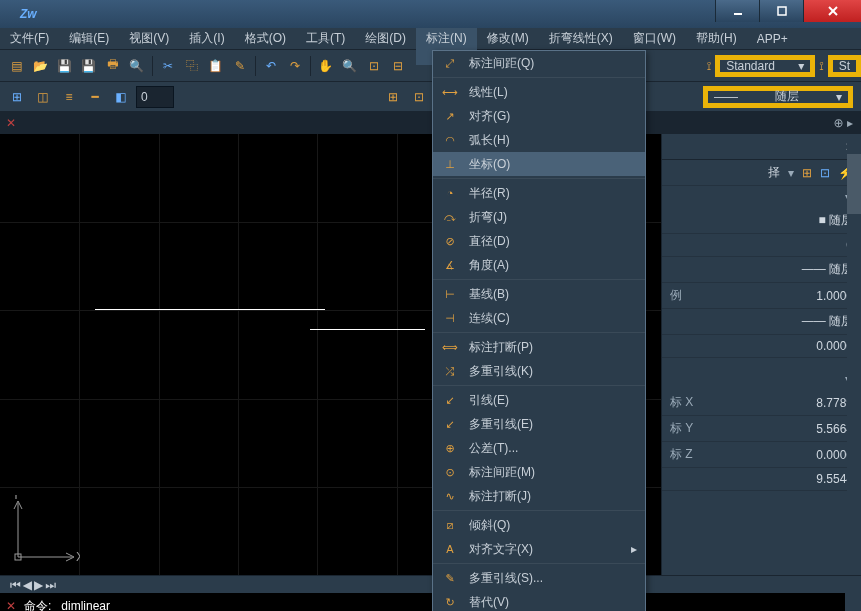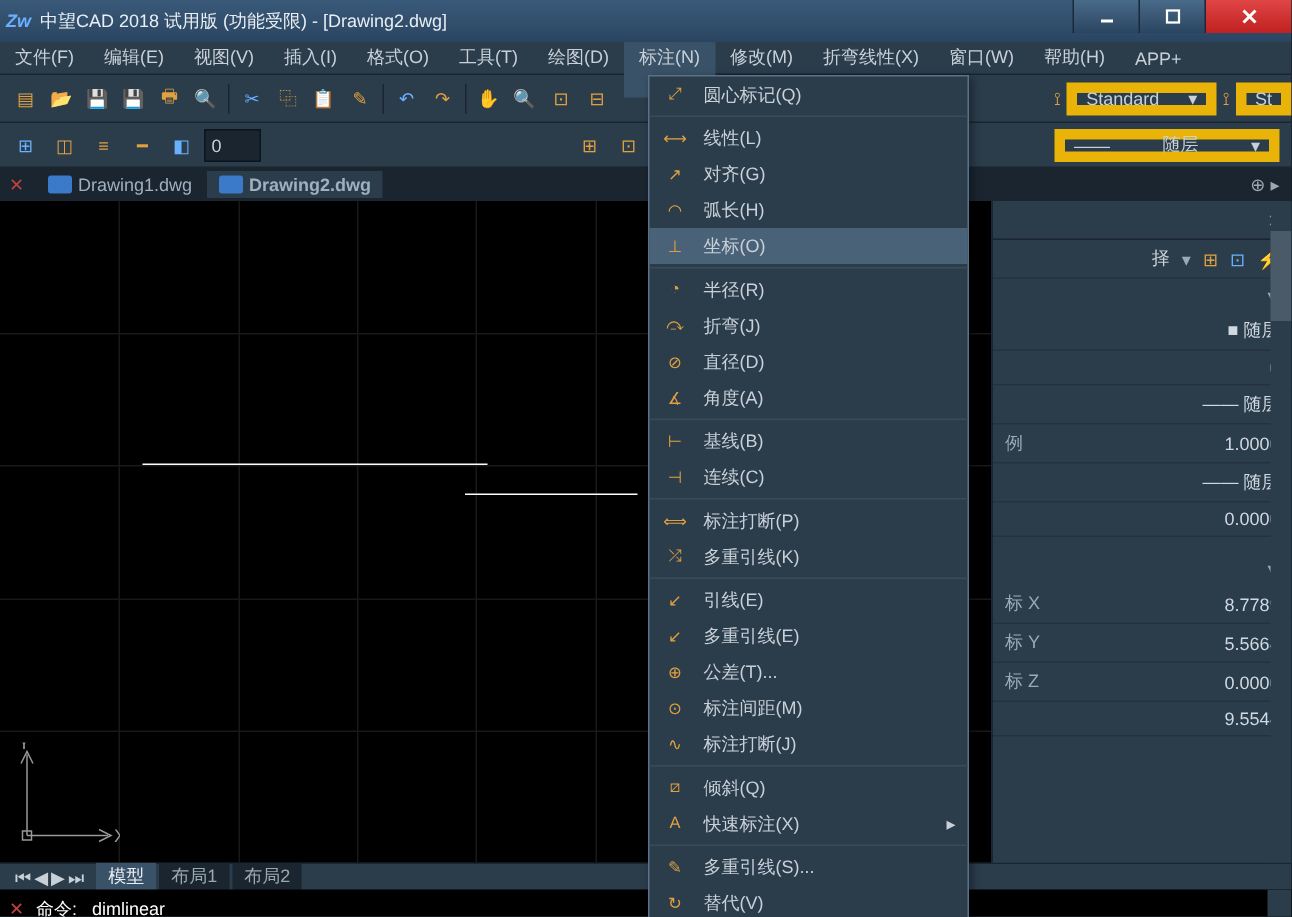--- a/index.html
+++ b/index.html
@@ -1,17 +1,17 @@
 <!DOCTYPE html>
 <html><head>
 <meta charset="utf-8">
 <style>
 * { margin:0; padding:0; box-sizing:border-box; font-family:"Microsoft YaHei",SimSun,sans-serif; font-size:12px; }
 body { background:#2b3c4b; width:861px; height:611px; overflow:hidden; color:#c8d0d8; }
-.titlebar { height:28px; background:linear-gradient(#3a5a7a,#2a4560); display:flex; align-items:center; padding-left:4px; position:relative; }
+.titlebar { height:28px; background:linear-gradient(#3a5a7a,#2a4560); display:flex; align-items:center; padding-left:20px; position:relative; }
 .titlebar .title { color:#e8eef4; margin-left:6px; }
 .winbtns { position:absolute; right:0; top:0; display:flex; }
 .winbtn { width:44px; height:22px; display:flex; align-items:center; justify-content:center; background:linear-gradient(#4a6a8a,#2a4560); border-left:1px solid #1a2a38; }
 .winbtn.close { background:linear-gradient(#e04545,#c02020); width:58px; }
 .menubar { height:22px; background:#2b3c4b; display:flex; align-items:center; border-bottom:1px solid #1a2530; }
 .menubar span { padding:18px 10px; color:#c8d0d8; cursor:default; }
 .menubar span.active { background:#3a5268; }
 .toolbar { height:32px; background:#2b3c4b; display:flex; align-items:center; border-bottom:1px solid #1a2530; gap:2px; padding-left:6px; }
 .tbtn { width:22px; height:22px; display:flex; align-items:center; justify-content:center; color:#e0a040; }
 .tsep { width:1px; height:20px; background:#1a2530; margin:0 2px; }
@@ -38,31 +38,30 @@
 .ddrow:hover, .ddrow.hl { background:#4a6278; }
 .ddsep { height:1px; background:#3a4a58; margin:2px 0; }
 .ddicon { width:18px; height:18px; display:flex; align-items:center; justify-content:center; color:#e0a040; font-size:11px; }
 .ddarrow { margin-left:auto; color:#c8d0d8; }
 .modelbar { height:18px; background:#2b3c4b; display:flex; align-items:center; padding-left:10px; gap:2px; border-top:1px solid #1a2530; font-size:11px; }
 .modeltab { padding:1px 8px; background:#1a2530; color:#9aa8b4; }
 .modeltab.active { background:#3a5268; color:#e8eef4; }
 .cmdarea { height:126px; background:#000; color:#fff; font-family:"SimSun","Courier New",monospace; font-size:13px; padding:4px 24px; overflow:hidden; line-height:18px; position:relative; }
 .cmdscroll { position:absolute; right:0; top:0; bottom:0; width:16px; background:#2b3c4b; }
 .rightcombo { display:flex; align-items:center; gap:4px; margin-left:8px; }
-.combo { height:22px; background:#2b3c4b; border:7px solid #eab308; display:flex; align-items:center; padding:0 6px; min-width:80px; justify-content:space-between; }
+.combo { height:22px; background:#2b3c4b; border:5px solid #eab308; display:flex; align-items:center; padding:0 6px; min-width:80px; justify-content:space-between; }
 .scrollv { position:absolute; right:0; top:0; bottom:0; width:14px; background:#2b3c4b; }
 .scrollthumb { background:#4a5a68; }
 svg { display:block; }
 </style>
 </head>
 <body>
 
 <div class="titlebar">
   <span style="color:#6ab0ff;font-style:italic;font-weight:bold">Zw</span>
-  <span class="title">中望CAD 2018 试用版 (功能受限) - [Drawing2.dwg]</span>
   <div class="winbtns">
     <div class="winbtn">
         <svg width="12" height="12">
           <line x1="2" y1="9" x2="10" y2="9" stroke="#fff" stroke-width="2"></line>
         </svg>
       </div>
     <div class="winbtn">
         <svg width="12" height="12">
           <rect x="2" y="2" width="8" height="8" fill="none" stroke="#fff" stroke-width="1.5"></rect>
         </svg>
@@ -143,30 +142,20 @@
   <div style="flex:1"></div>
   <div class="combo" style="min-width:150px;margin-right:8px">
       <span>——</span>
       <span>随层</span>
       <span>▾</span>
     </div>
 </div>
 
 <div class="tabstrip">
   <span style="position:absolute;left:6px;color:#c04040">✕</span>
-  <div id="doctabs" style="display:flex;gap:2px;align-items:center">
-      <div class="doctab">
-        <span class="dwgicon"></span>
-        <span>Drawing1.dwg</span>
-      </div>
-      <div class="doctab active">
-        <span class="dwgicon"></span>
-        <span>Drawing2.dwg</span>
-      </div>
-    </div>
   <span style="margin-left:auto;margin-right:8px;color:#9aa8b4">⊕ ▸</span>
 </div>
 
 <div class="maincontent">
   <div class="canvas">
     <div class="gridlines">
       <div class="hline" style="top:20%"></div>
         <div class="hline" style="top:40%"></div>
         <div class="hline" style="top:60%"></div>
         <div class="hline" style="top:80%"></div>
@@ -252,21 +241,21 @@
       </div>
     <div class="scrollv">
         <div class="scrollthumb" style="height:60px;margin-top:20px"></div>
       </div>
   </div>
 </div>
 
 <div class="dropdown" id="dropdown">
     <div class="ddrow">
       <span class="ddicon">⤢</span>
-      <span>圆心标记(Q)</span>
+      <span>标注间距(Q)</span>
     </div>
     <div class="ddsep"></div>
     <div class="ddrow">
       <span class="ddicon">⟷</span>
       <span>线性(L)</span>
     </div>
     <div class="ddrow">
       <span class="ddicon">↗</span>
       <span>对齐(G)</span>
     </div>
@@ -334,44 +323,39 @@
       <span class="ddicon">∿</span>
       <span>标注打断(J)</span>
     </div>
     <div class="ddsep"></div>
     <div class="ddrow">
       <span class="ddicon">⧄</span>
       <span>倾斜(Q)</span>
     </div>
     <div class="ddrow">
       <span class="ddicon">A</span>
-      <span>快速标注(X)</span>
+      <span>对齐文字(X)</span>
       <span class="ddarrow">▸</span>
     </div>
     <div class="ddsep"></div>
     <div class="ddrow">
       <span class="ddicon">✎</span>
       <span>多重引线(S)...</span>
     </div>
     <div class="ddrow">
       <span class="ddicon">↻</span>
       <span>替代(V)</span>
     </div>
   </div>
 
 <div class="modelbar">
   <span>⏮</span>
   <span>◀</span>
   <span>▶</span>
   <span>⏭</span>
-  <div id="modeltabs" style="display:flex;gap:2px;margin-left:6px">
-      <span class="modeltab active">模型</span>
-      <span class="modeltab">布局1</span>
-      <span class="modeltab">布局2</span>
-    </div>
 </div>
 
 <div class="cmdarea">
   <span style="position:absolute;left:6px;top:4px;color:#c04040">✕</span>
   <div id="cmdlines">
       <div>命令: _dimlinear</div>
     </div>
   <div class="cmdscroll"></div>
 </div>
 

